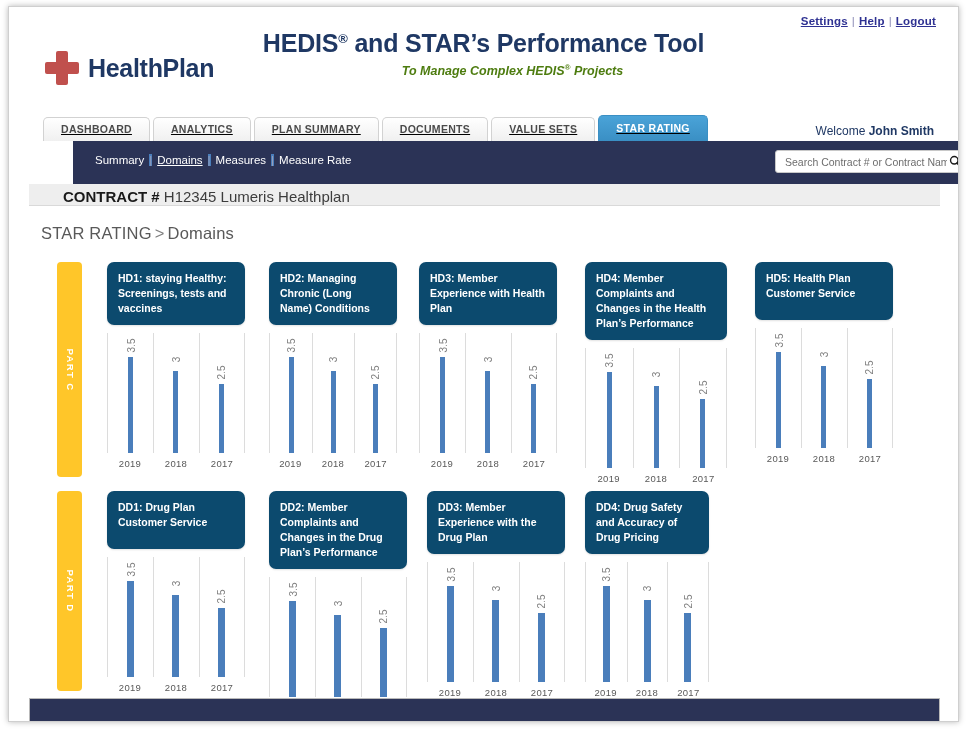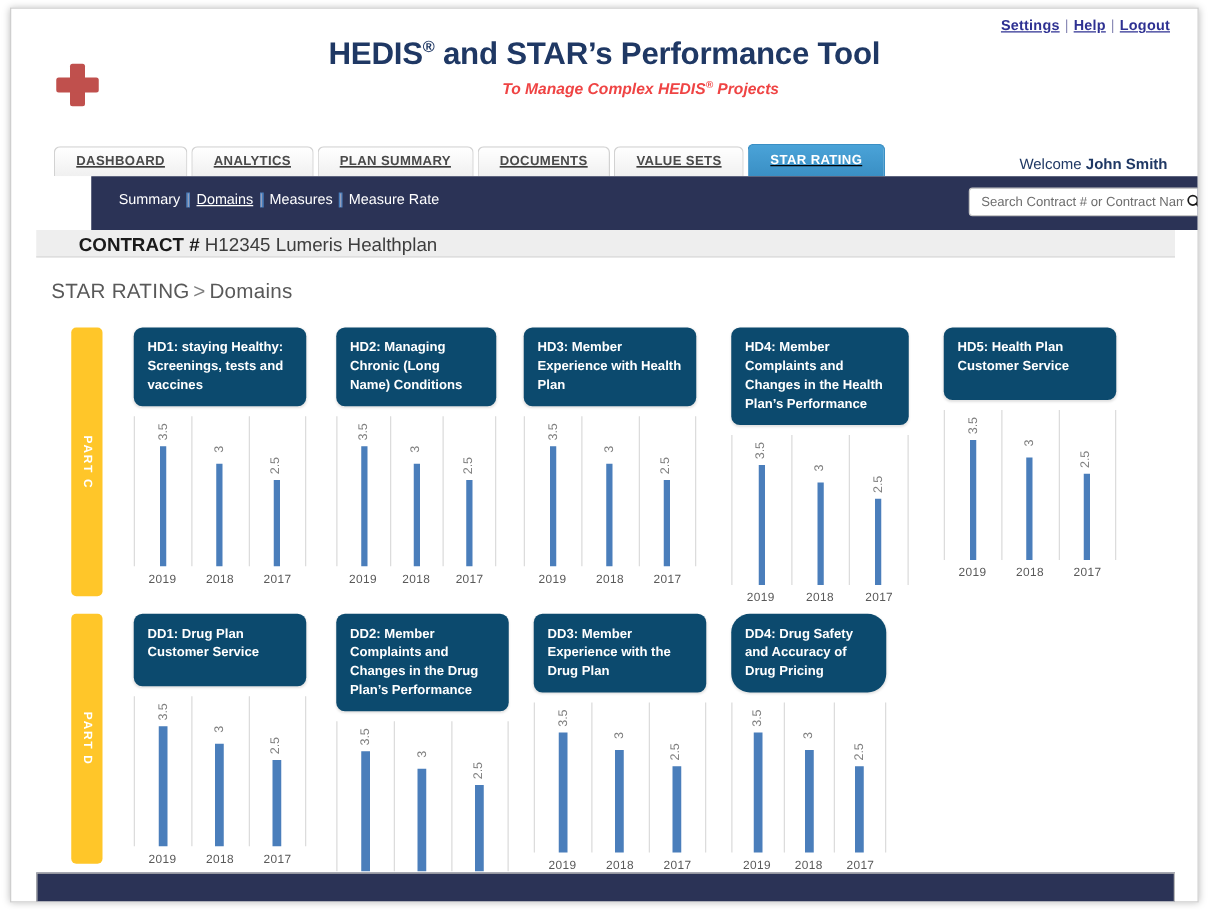--- a/index.html
+++ b/index.html
@@ -82,21 +82,21 @@
     letter-spacing: -.2px;
   }
   .app-title sup { font-size: 13px; vertical-align: super; }
   .app-subtitle {
     position: absolute;
     left: 0; right: 0; top: 56px;
     text-align: center;
     font-size: 12.5px;
     font-style: italic;
     font-weight: bold;
-    color: #ef4444;
+    color: #4d7c0f;
     padding-left: 58px;
   }
   .app-subtitle sup { font-size: 8px; vertical-align: super; }
 
   
   .tabbar {
     position: absolute;
     left: 34px; top: 107px;
     height: 27px;
     display: flex;
@@ -315,20 +315,21 @@
 
 <div id="screen">
   <div id="frame">
 
     <div class="util-links">
       <a>Settings</a><span class="util-sep">|</span><a>Help</a><span class="util-sep">|</span><a>Logout</a>
     </div>
 
     <div class="logo-wrap">
       <div class="cross"></div>
+      <div class="logo-text">HealthPlan</div>
     </div>
 
     <div class="app-title">
       <span>HEDIS</span><sup>®</sup><span> and STAR’s Performance  Tool</span>
     </div>
     <div class="app-subtitle">
       <span>To Manage Complex HEDIS</span><sup>®</sup><span> Projects</span>
     </div>
 
     <div class="tabbar" id="tabbar">
@@ -563,21 +564,21 @@
                 </div>
               </div>
               <div class="xaxis">
                 <div class="xtick">2019</div>
                 <div class="xtick">2018</div>
                 <div class="xtick">2017</div>
               </div>
             </div>
           </div>
           <div class="domain-col" style="left: 528px; width: 124px;">
-            <div class="domain-card" style="min-height: 58px; border-radius: 15px;">DD4: Drug Safety and Accuracy of Drug Pricing</div>
+            <div class="domain-card" style="min-height: 58px;">DD4: Drug Safety and Accuracy of Drug Pricing</div>
             <div class="chart">
               <div class="plot">
                 <div class="bar-slot">
                   <div class="bar" style="height: 96.25px; width: 7px; background: rgb(74, 126, 187);"></div>
                   <div class="bar-value" style="bottom: 102.25px;">3.5</div>
                 </div>
                 <div class="bar-slot">
                   <div class="bar" style="height: 82.5px; width: 7px; background: rgb(74, 126, 187);"></div>
                   <div class="bar-value" style="bottom: 88.5px;">3</div>
                 </div>

